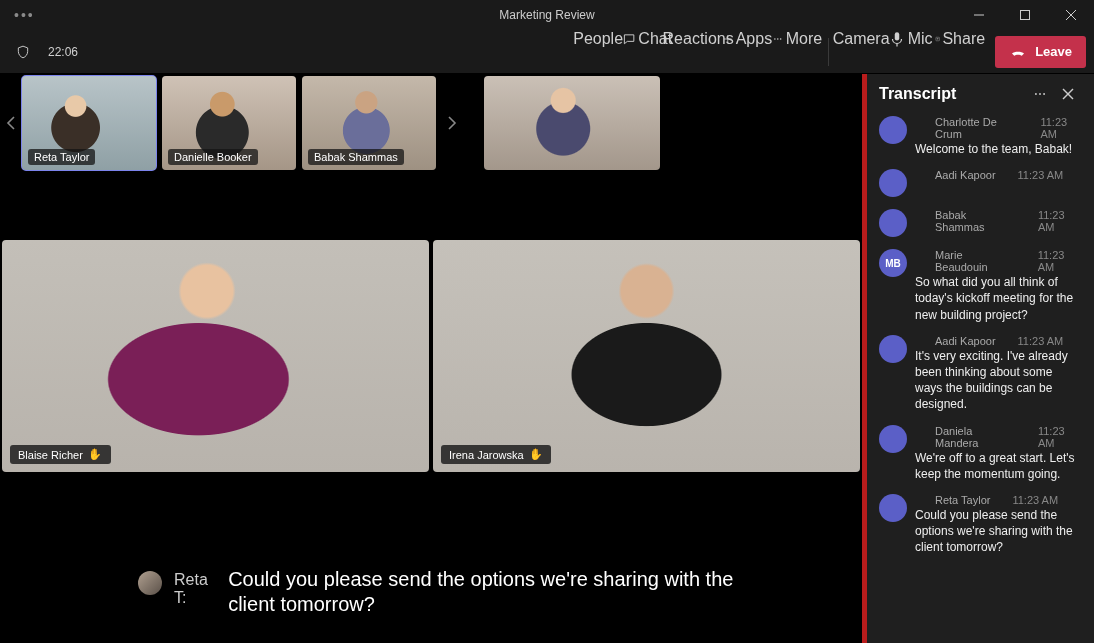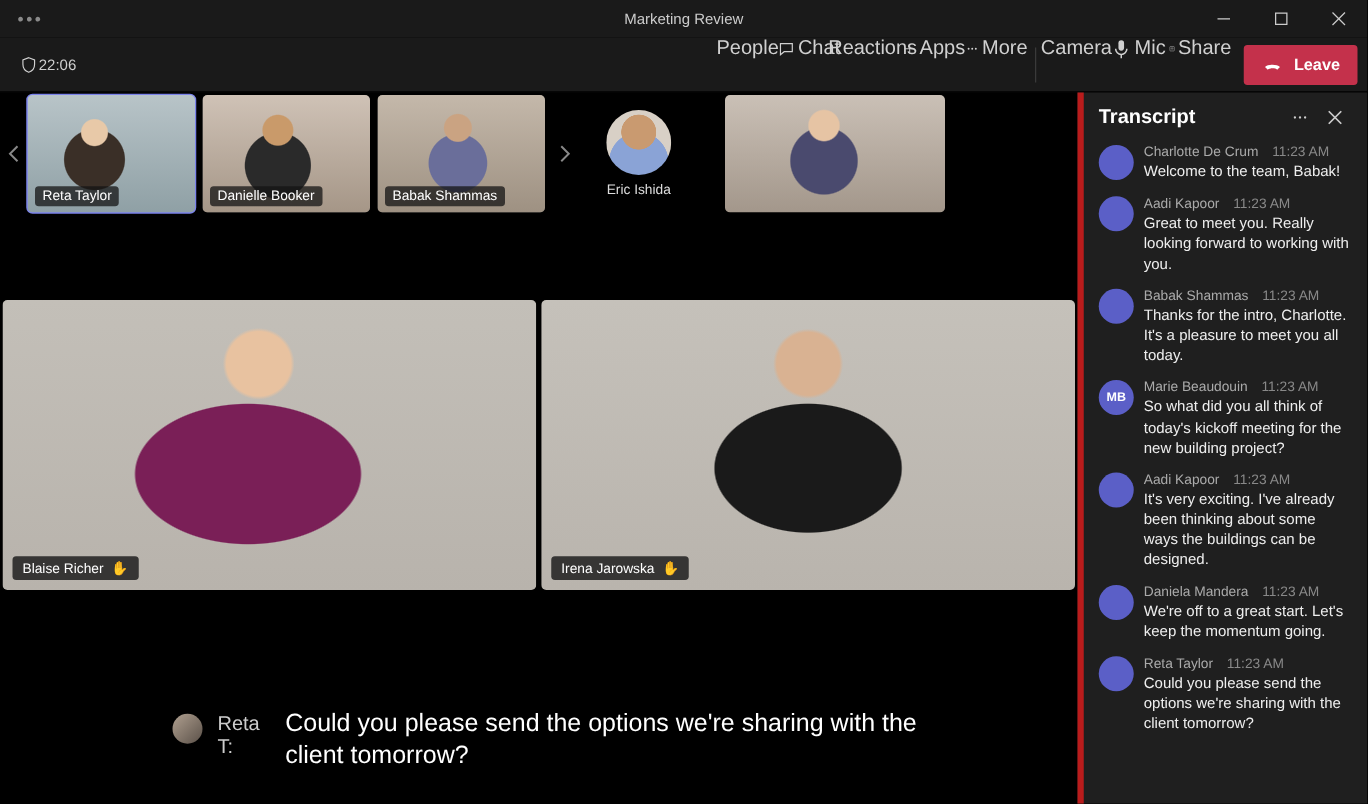--- a/index.html
+++ b/index.html
@@ -5,21 +5,21 @@
   * { box-sizing: border-box; margin: 0; padding: 0; }
   body { width: 1094px; height: 643px; background: #000; color: #fff; font-family: "Segoe UI", Arial, sans-serif; font-size: 12px; overflow: hidden; }
   .titlebar { height: 30px; display: flex; align-items: center; background: #1a1a1a; position: relative; }
   .titlebar .dots { margin-left: 14px; color: #8a8a8a; font-size: 14px; letter-spacing: 2px; }
   .titlebar .title { position: absolute; left: 50%; transform: translateX(-50%); color: #ccc; font-size: 12px; }
   .titlebar .winbtns { margin-left: auto; display: flex; }
   .titlebar .winbtn { width: 46px; height: 30px; display: flex; align-items: center; justify-content: center; color: #ccc; }
   .winbtn svg { width: 12px; height: 12px; }
 
   .toolbar { height: 44px; background: #1a1a1a; display: flex; align-items: center; padding: 0 8px 0 16px; color: #d0d0d0; border-bottom: 1px solid #000; }
-  .toolbar .shield { display: flex; align-items: center; gap: 1px; }
+  .toolbar .shield { display: flex; align-items: center; gap: 18px; }
   .toolbar .spacer { flex: 1; }
   .toolbar .iconbtns { display: flex; }
   .toolbar .iconbtn { width: 50px; height: 44px; display: flex; align-items: flex-start; justify-content: center; gap: 2px; color: #d0d0d0; font-size: 16px; }
   .toolbar .iconbtn svg { width: 18px; height: 18px; }
   .toolbar .vdiv { width: 1px; height: 28px; background: #3a3a3a; margin: 0 6px; }
   .leave { margin-left: 10px; background: #c4314b; color: #fff; border: none; border-radius: 3px; height: 32px; padding: 0 14px; display: flex; align-items: center; gap: 8px; font-size: 13px; font-weight: 600; }
   .leave svg { width: 18px; height: 18px; }
 
   .main { display: flex; height: calc(643px - 30px - 44px); background: #000; }
   .stage { flex: 1; display: flex; flex-direction: column; position: relative; }
@@ -48,21 +48,21 @@
   .caption .cname { font-size: 16px; color: #ccc; margin-top: 4px; }
   .caption .ctext { font-size: 20px; line-height: 1.25; color: #fff; }
 
   .sidepanel .hdr { height: 40px; display: flex; align-items: center; padding: 0 12px; font-size: 16px; font-weight: 600; }
   .sidepanel .hdr .hspacer { flex: 1; }
   .sidepanel .hdr .hbtn { width: 28px; height: 28px; display: flex; align-items: center; justify-content: center; color: #ccc; }
   .msgs { flex: 1; overflow-y: auto; padding: 2px 12px 8px 12px; }
   .msg { display: flex; gap: 8px; margin-bottom: 12px; }
   .msg .mavatar { width: 28px; height: 28px; border-radius: 50%; flex-shrink: 0; background: #5b5fc7; display: flex; align-items: center; justify-content: center; font-size: 10px; font-weight: 600; }
   .msg .mb { flex: 1; }
-  .msg .mhdr { display: flex; gap: 11px; font-size: 11px; }
+  .msg .mhdr { display: flex; gap: 22px; font-size: 11px; margin-left: 20px; }
   .msg .mname { color: #aaa; }
   .msg .mtime { color: #888; }
   .msg .mtxt { font-size: 12px; color: #eee; line-height: 1.35; margin-top: 1px; }
 
   
   .bg1 { background: radial-gradient(circle at 40% 32%,#e8c9a8 0 10%,transparent 11%), radial-gradient(circle at 40% 55%, #3a2f27 0 25%, transparent 26%), linear-gradient(180deg,#b8c4c8,#8fa0a5); }
   .bg2 { background: radial-gradient(circle at 45% 30%,#c99a6a 0 12%,transparent 13%), radial-gradient(circle at 45% 60%, #2a2a2a 0 28%, transparent 29%), linear-gradient(180deg,#cfc2b6,#a59687); }
   .bg3 { background: radial-gradient(circle at 48% 28%,#caa382 0 11%,transparent 12%), radial-gradient(circle at 48% 58%, #6a6e9a 0 26%, transparent 27%), linear-gradient(180deg,#c4b8aa,#9e9182); }
   .bg6 { background: radial-gradient(circle at 45% 26%,#e6c4a4 0 10%,transparent 11%), radial-gradient(circle at 45% 56%, #4a4a6e 0 24%, transparent 25%), linear-gradient(180deg,#cac0b6, #a3978b); }
   .av4 { background: radial-gradient(circle at 50% 35%,#5a3f2a 0 35%,transparent 36%), #c4a98f; }
@@ -203,24 +203,20 @@
       <div class="card">
           <div class="bg bg3"></div>
           <div class="label">Babak Shammas</div>
         </div>
       <div class="arrow right">
           <svg width="10" height="14" viewBox="0 0 10 14">
             <path d="M2 1 L8 7 L2 13" fill="none" stroke="currentColor" stroke-width="1.6"></path>
           </svg>
         </div>
       <div style="width:18px"></div>
-      <div class="smallp">
-          <div class="avatar av5"></div>
-          <div class="nm">Eric Ishida</div>
-        </div>
       <div style="width:12px"></div>
       <div class="extracard bg6"></div>
     </div>
 
     <div class="bigrow">
       <div class="bigtile big1">
         <div class="label">
             <span>Blaise Richer</span>
             <span class="hand">✋</span>
           </div>
@@ -269,31 +265,29 @@
             <div class="mtxt">Welcome to the team, Babak!</div>
           </div>
         </div>
         <div class="msg">
           <div class="mavatar mav1"></div>
           <div class="mb">
             <div class="mhdr">
               <span class="mname">Aadi Kapoor</span>
               <span class="mtime">11:23 AM</span>
             </div>
-            <div class="mtxt">Great to meet you. Really looking forward to working with you.</div>
           </div>
         </div>
         <div class="msg">
           <div class="mavatar mav2"></div>
           <div class="mb">
             <div class="mhdr">
               <span class="mname">Babak Shammas</span>
               <span class="mtime">11:23 AM</span>
             </div>
-            <div class="mtxt">Thanks for the intro, Charlotte. It's a pleasure to meet you all today.</div>
           </div>
         </div>
         <div class="msg">
           <div class="mavatar ">MB</div>
           <div class="mb">
             <div class="mhdr">
               <span class="mname">Marie Beaudouin</span>
               <span class="mtime">11:23 AM</span>
             </div>
             <div class="mtxt">So what did you all think of today's kickoff meeting for the new building project?</div>

